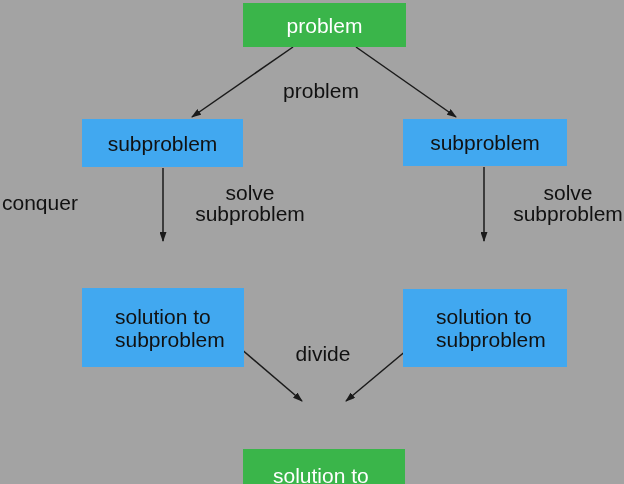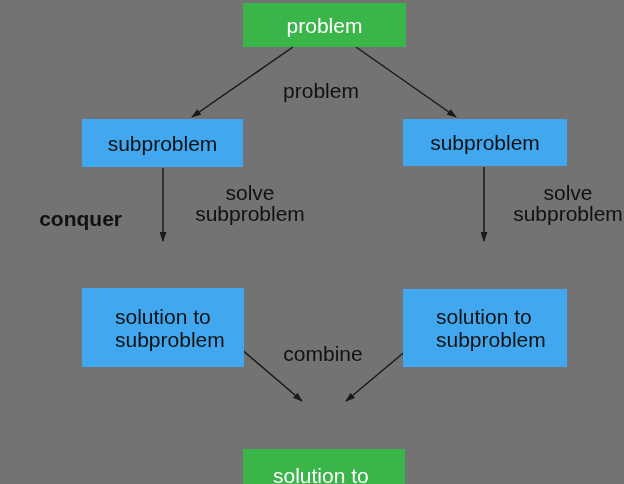--- a/index.html
+++ b/index.html
@@ -5,21 +5,21 @@
   html, body {
     margin: 0;
     padding: 0;
     background: #ffffff;
     font-family: "Liberation Sans", sans-serif;
   }
   .canvas {
     position: relative;
     width: 624px;
     height: 484px;
-    background: #737373;
+    background: #a3a3a3;
     overflow: hidden;
   }
   .arrows-layer {
     position: absolute;
     left: 0;
     top: 0;
     width: 624px;
     height: 484px;
     pointer-events: none;
   }
@@ -62,21 +62,21 @@
   
   .pos-problem        { left: 243px; top:   3px; width: 163px; height: 44px; }
   .pos-sub-left       { left:  82px; top: 119px; width: 161px; height: 48px; }
   .pos-sub-right      { left: 403px; top: 119px; width: 164px; height: 47px; }
   .pos-sol-left       { left:  82px; top: 244px; width: 162px; height: 79px; padding-left: 33px; }
   .pos-sol-right      { left: 403px; top: 245px; width: 164px; height: 78px; padding-left: 33px; }
   .pos-final          { left: 243px; top: 405px; width: 162px; height: 75px; padding-left: 30px; }
 
   
   .pos-divide   { left: 246px; top:  80px; width: 150px; text-align: center; }
-  .pos-conquer  { left:   2px; top: 208px; width: 120px; text-align: right; font-weight: bold; }
+  .pos-conquer  { left:   2px; top: 192px; width: 120px; text-align: left; }
   .pos-solve-l  { left: 175px; top: 182px; width: 150px; text-align: center; }
   .pos-solve-r  { left: 493px; top: 182px; width: 150px; text-align: center; }
   .pos-combine  { left: 248px; top: 343px; width: 150px; text-align: center; }
 </style>
 </head>
 <body>
 
 <div class="canvas">
 
   <svg class="arrows-layer" viewBox="0 0 624 484" xmlns="http://www.w3.org/2000/svg">
@@ -111,15 +111,15 @@
   <div class="edge-label pos-divide">problem</div>
 
   <div class="edge-label pos-conquer">conquer</div>
 
   <div class="edge-label pos-solve-l">solve
 subproblem</div>
 
   <div class="edge-label pos-solve-r">solve
 subproblem</div>
 
-  <div class="edge-label pos-combine">combine</div>
+  <div class="edge-label pos-combine">divide</div>
 
 </div>
 
 </body></html>

